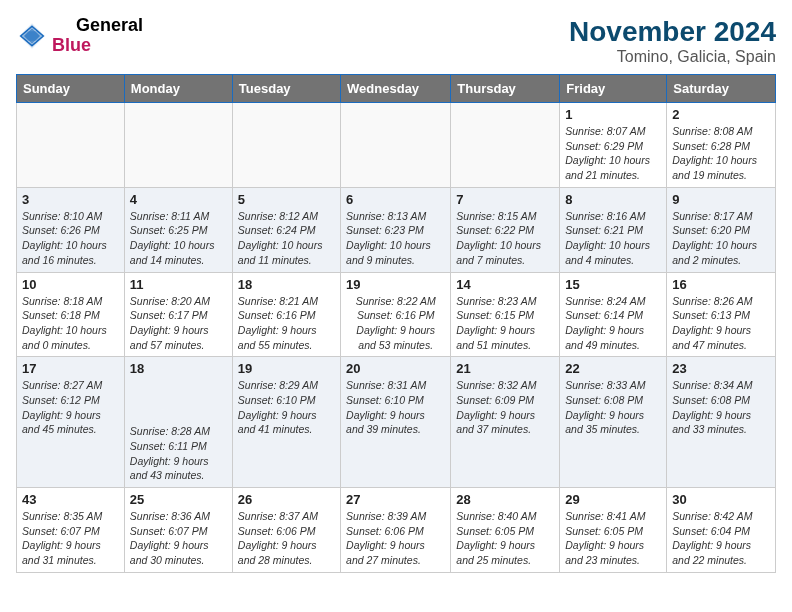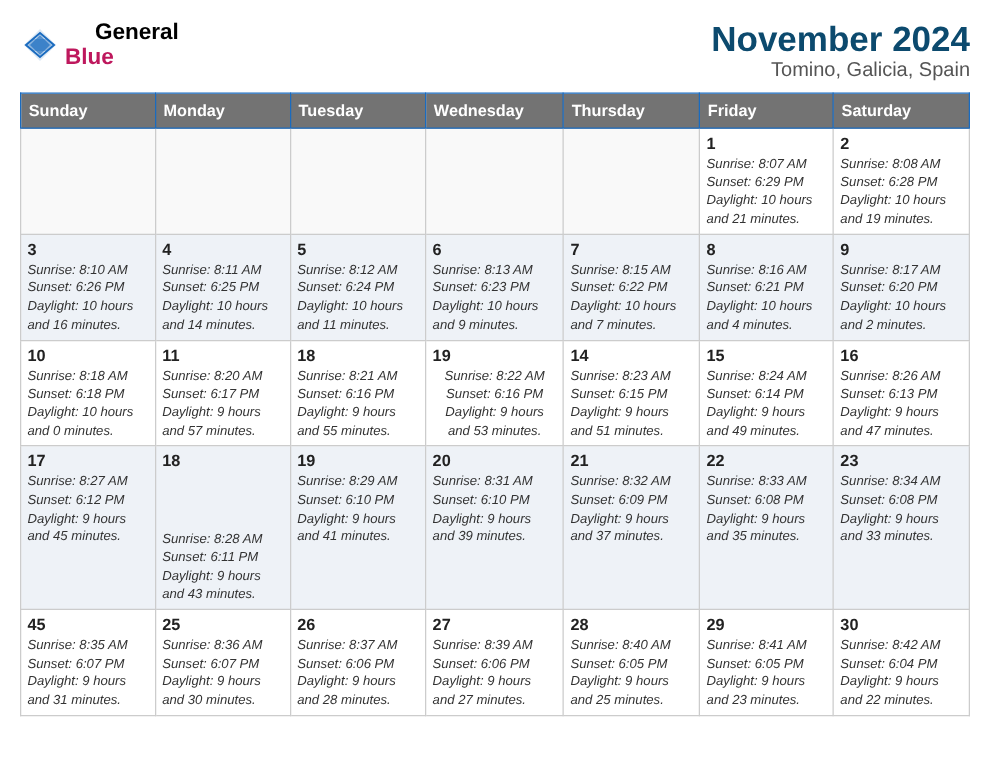--- a/index.html
+++ b/index.html
@@ -302,21 +302,21 @@
         <td>
           <span class="day-number">23</span>
           <div class="day-info" style="white-space: pre-line;">Sunrise: 8:34 AM
 Sunset: 6:08 PM
 Daylight: 9 hours
 and 33 minutes.</div>
         </td>
       </tr>
       <tr>
         <td>
-          <span class="day-number">45</span>
+          <span class="day-number">43</span>
           <div class="day-info" style="white-space: pre-line;">Sunrise: 8:35 AM
 Sunset: 6:07 PM
 Daylight: 9 hours
 and 31 minutes.</div>
         </td>
         <td>
           <span class="day-number">25</span>
           <div class="day-info" style="white-space: pre-line;">Sunrise: 8:36 AM
 Sunset: 6:07 PM
 Daylight: 9 hours

